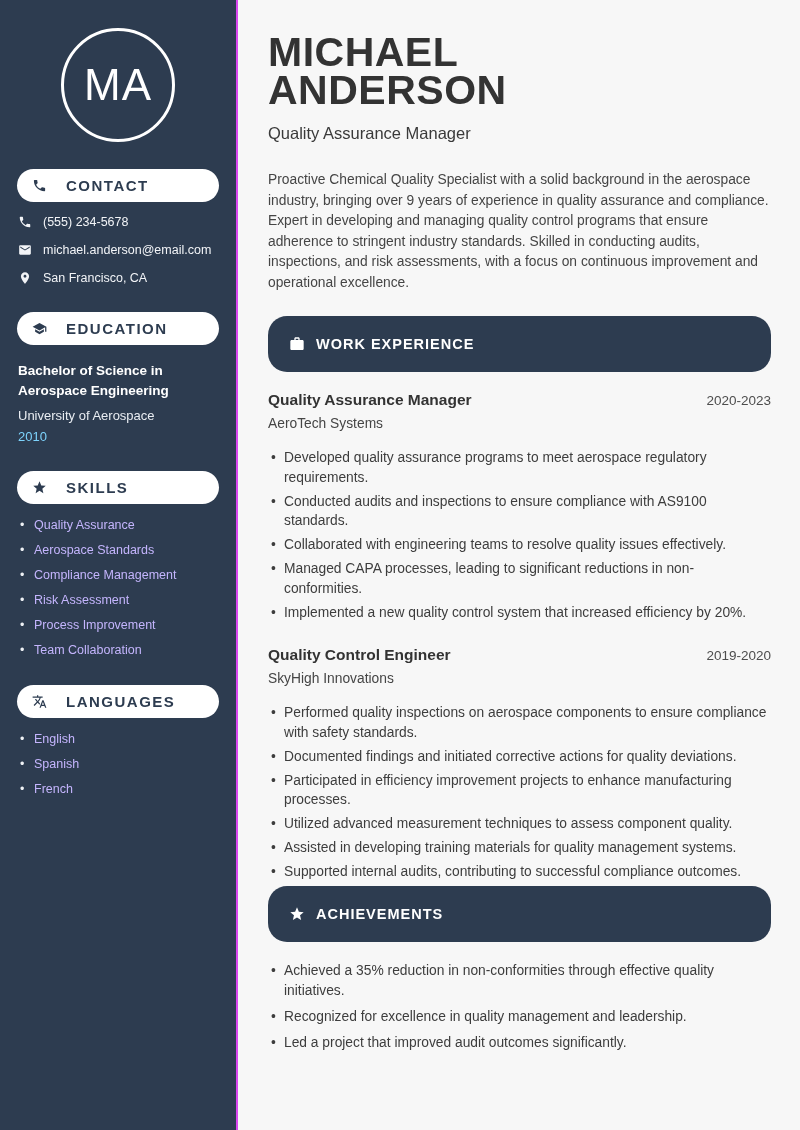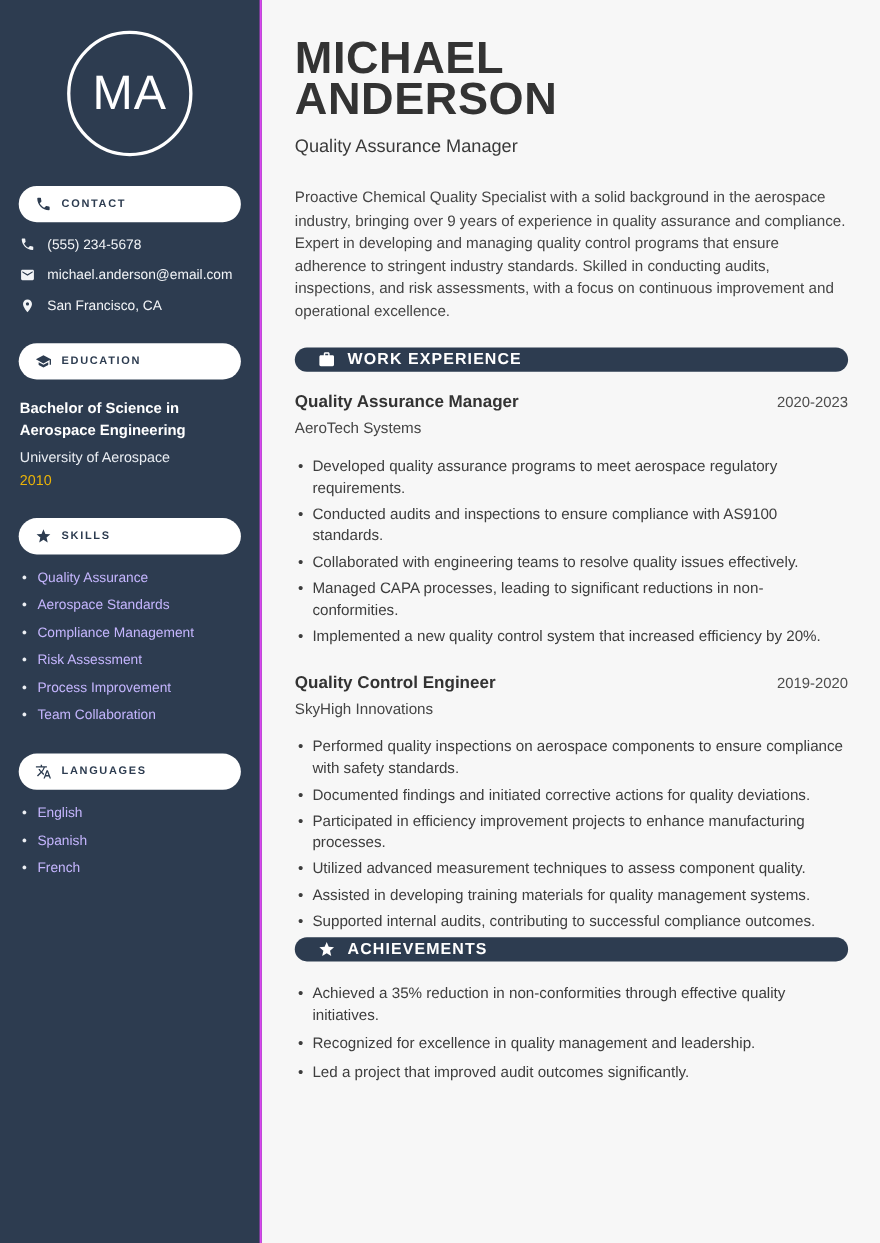--- a/index.html
+++ b/index.html
@@ -36,42 +36,42 @@
     letter-spacing: 1px;
     color: #ffffff;
   }
   .side-pill {
     margin: 27px 17px 0;
     background: #ffffff;
     color: #2d3c50;
     border-radius: 17px;
     height: 33px;
     display: flex; align-items: center;
-    gap: 9px;
+    gap: 19px;
     padding: 0 15px;
-    font-size: 10px;
+    font-size: 15px;
     font-weight: bold;
     letter-spacing: 1.5px;
   }
   .side-pill svg { width: 15px; height: 15px; flex-shrink: 0; }
   .contact-list { margin-top: 13px; padding: 0 18px; }
   .contact-row {
     display: flex; align-items: center;
     gap: 11px;
     margin-bottom: 14px;
     font-size: 12.5px;
     color: #f2f4f7;
   }
   .contact-row svg { width: 14px; height: 14px; flex-shrink: 0; }
   .edu-block { margin-top: 16px; padding: 0 18px; }
   .edu-degree {
     font-size: 13.5px; font-weight: bold; line-height: 19.5px; color: #ffffff;
   }
   .edu-school { margin-top: 8px; font-size: 13px; color: #e9edf2; }
-  .edu-year { margin-top: 6px; font-size: 13px; color: #eab308; }
+  .edu-year { margin-top: 6px; font-size: 13px; color: #7dd3fc; }
   .side-list { list-style: none; margin-top: 14px; padding: 0 18px 0 20px; }
   .side-list li {
     position: relative;
     padding-left: 14px;
     margin-bottom: 10px;
     font-size: 12.5px;
     line-height: 15px;
     color: #c4b5fd;
   }
   .side-list li::before {
@@ -101,21 +101,21 @@
     margin-top: 27px;
     font-size: 13.8px;
     line-height: 20.5px;
     color: #454545;
   }
   .section-pill {
     margin-top: 23px;
     background: #2d3c50;
     color: #ffffff;
     border-radius: 19px;
-    height: 22px;
+    height: 56px;
     display: flex; align-items: center;
     gap: 11px;
     padding: 0 21px;
     font-size: 14.5px;
     font-weight: bold;
     letter-spacing: 1px;
   }
   .section-pill svg { width: 16px; height: 16px; flex-shrink: 0; }
   .section-pill.tight { margin-top: 2px; }
   .job { margin-top: 19px; }

